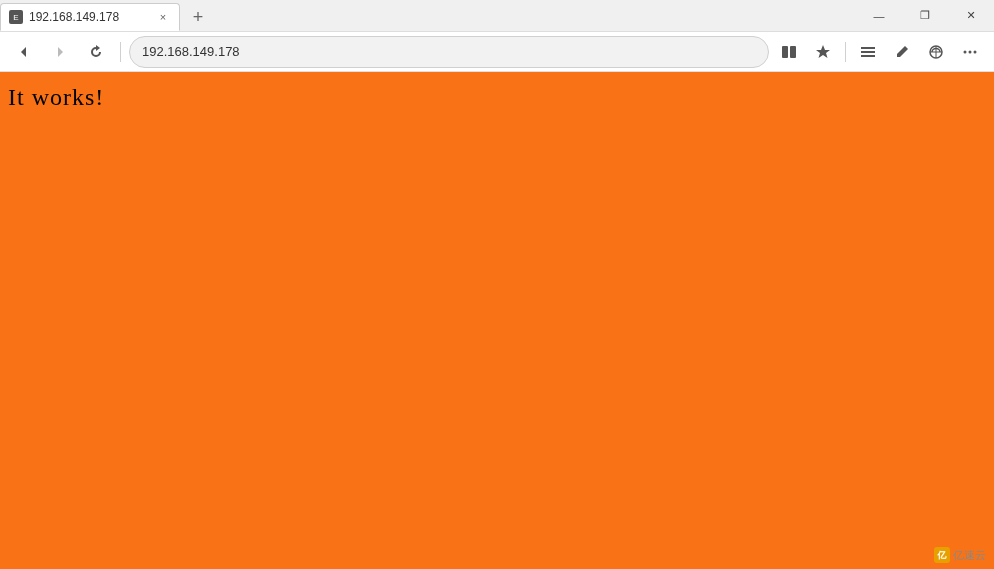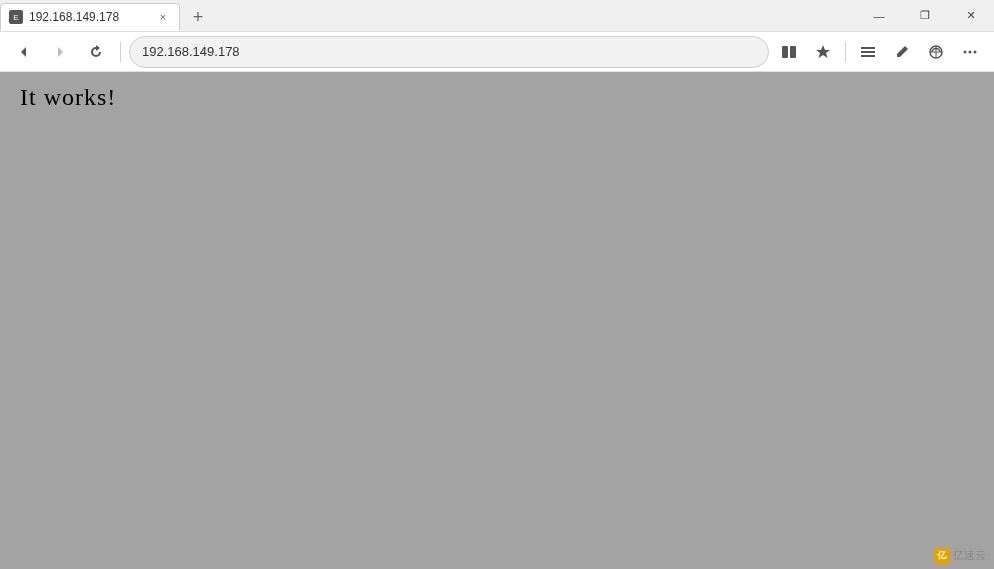--- a/index.html
+++ b/index.html
@@ -190,22 +190,22 @@
     .separator {
       width: 1px;
       height: 20px;
       background: #d0d0d0;
       margin: 0 4px;
     }
 
     
     .page-content {
       flex: 1;
-      background: #a3a3a3;
-      padding: 12px 20px;
+      background: #f97316;
+      padding: 12px 8px;
       overflow: auto;
     }
 
     .page-text {
       font-family: "Times New Roman", Times, serif;
       font-size: 24px;
       font-weight: normal;
       color: #000;
       letter-spacing: 1px;
     }

